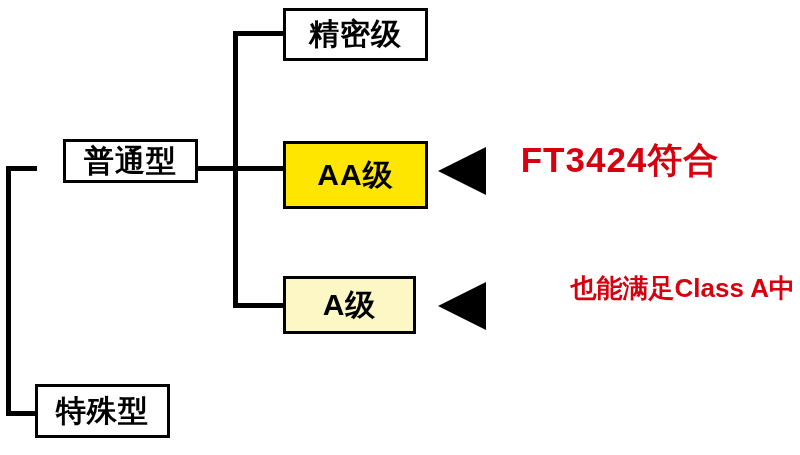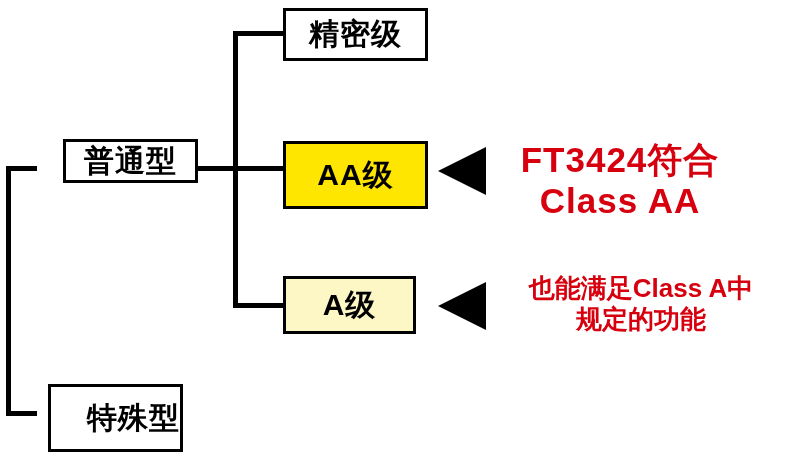--- a/index.html
+++ b/index.html
@@ -37,21 +37,21 @@
     justify-content: center;
     font-weight: bold;
     font-size: 30px;
     color: #000000;
     letter-spacing: 1px;
   }
   .b-precision { left: 283px; top: 8px;   width: 145px; height: 53px; }
   .b-normal    { left: 35px;  top: 139px; width: 135px; height: 44px; margin-left: 28px; }
   .b-aa        { left: 283px; top: 141px; width: 145px; height: 68px; background: var(--aa-fill, #ffe600); }
   .b-a         { left: 283px; top: 276px; width: 133px; height: 58px; background: var(--a-fill, #fcf7c4); }
-  .b-special   { left: 48px;  top: 384px; width: 135px; height: 68px; justify-content: flex-end; }
+  .b-special   { left: 35px;  top: 384px; width: 135px; height: 54px; }
 
   
   .tri {
     position: absolute;
     width: 0;
     height: 0;
     border-top: 24px solid transparent;
     border-bottom: 24px solid transparent;
     border-right: 48px solid #000000;
   }
@@ -60,21 +60,21 @@
 
   
   .note {
     position: absolute;
     color: var(--annotation-red, #d7000f);
     font-weight: bold;
     text-align: center;
     line-height: 1.18;
   }
   .note-aa { left: 470px; top: 139px; width: 300px; font-size: 35px; letter-spacing: 1px; }
-  .note-a  { left: 487px; top: 273px; width: 308px; font-size: 26px; }
+  .note-a  { left: 487px; top: 273px; width: 308px; font-size: 26px; text-align: right; }
 </style>
 </head>
 <body>
 
 <div class="canvas">
 
   <div class="line l-left-vert"></div>
   <div class="line l-left-top"></div>
   <div class="line l-left-bot"></div>
   <div class="line l-mid"></div>
@@ -100,21 +100,19 @@
 
   <div class="box b-special">
     <span>特殊型</span>
   </div>
 
   <div class="tri tri-aa"></div>
   <div class="tri tri-a"></div>
 
   <div class="note note-aa">
     <div>FT3424符合</div>
-    <div>Class AA</div>
   </div>
 
   <div class="note note-a">
     <div>也能满足Class A中</div>
-    <div>规定的功能</div>
   </div>
 
 </div>
 
 </body></html>

